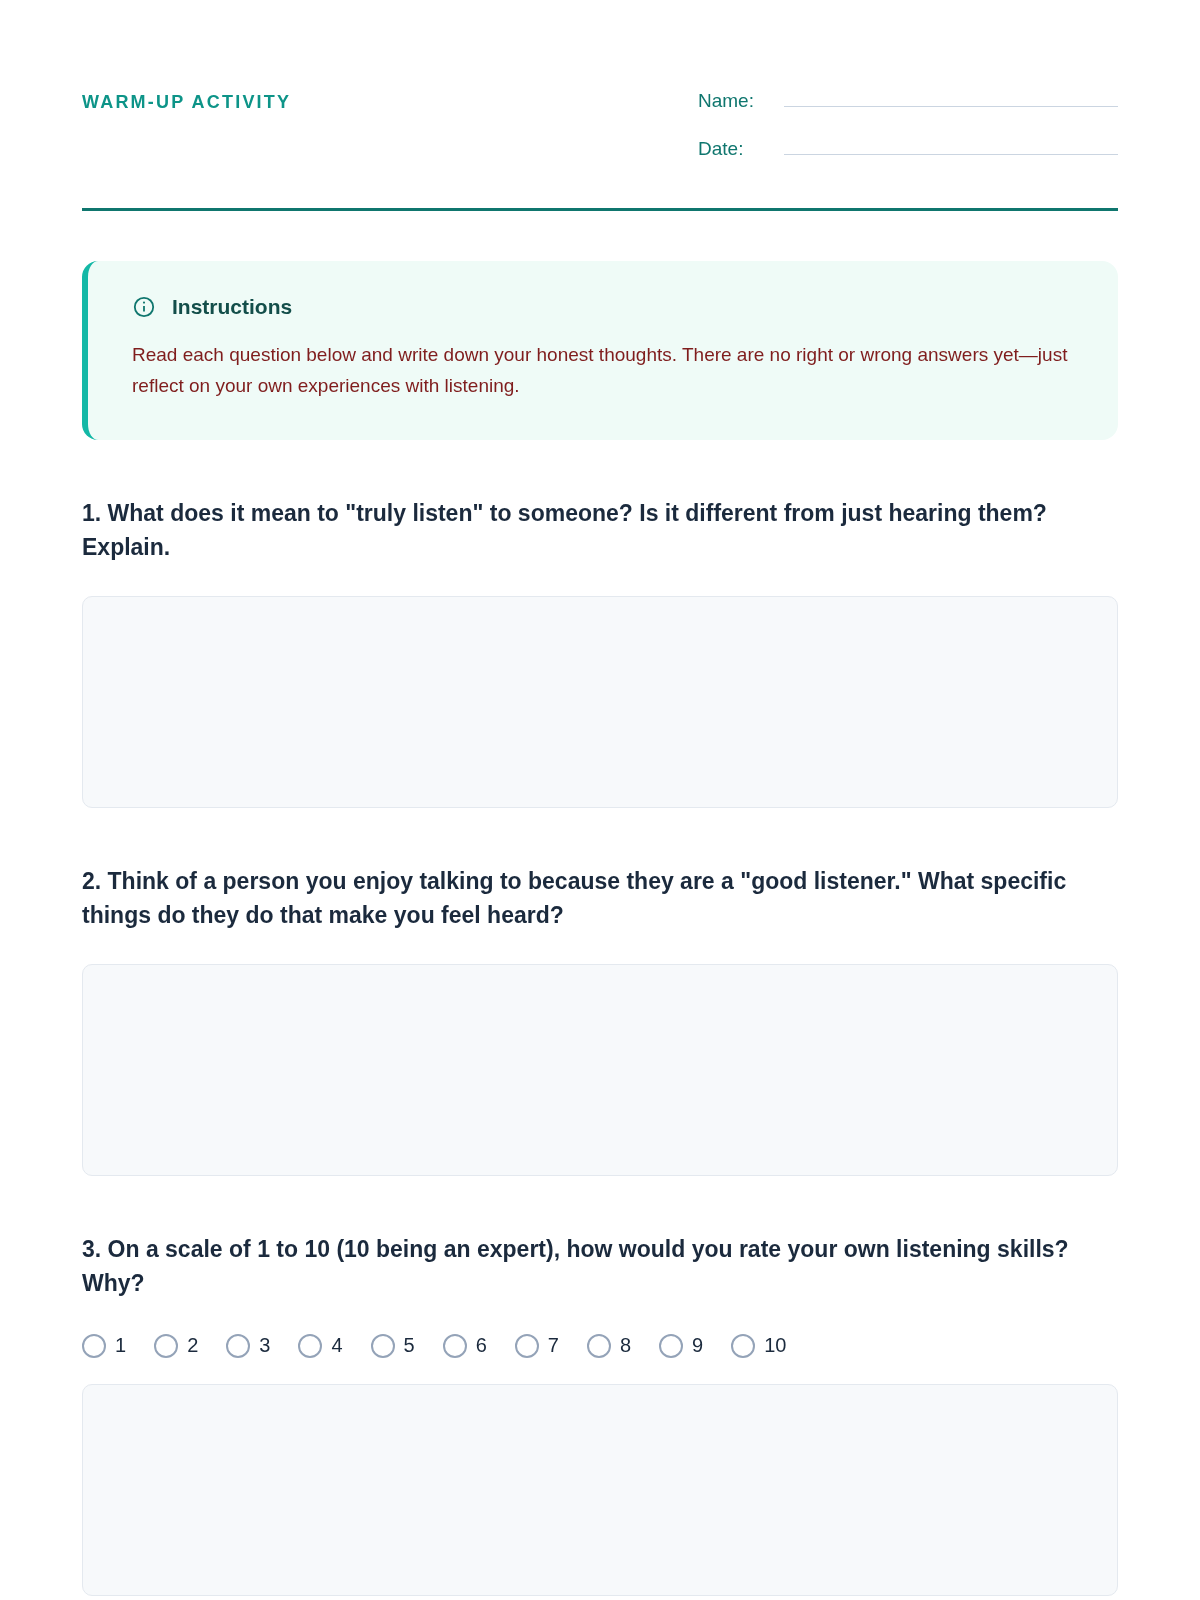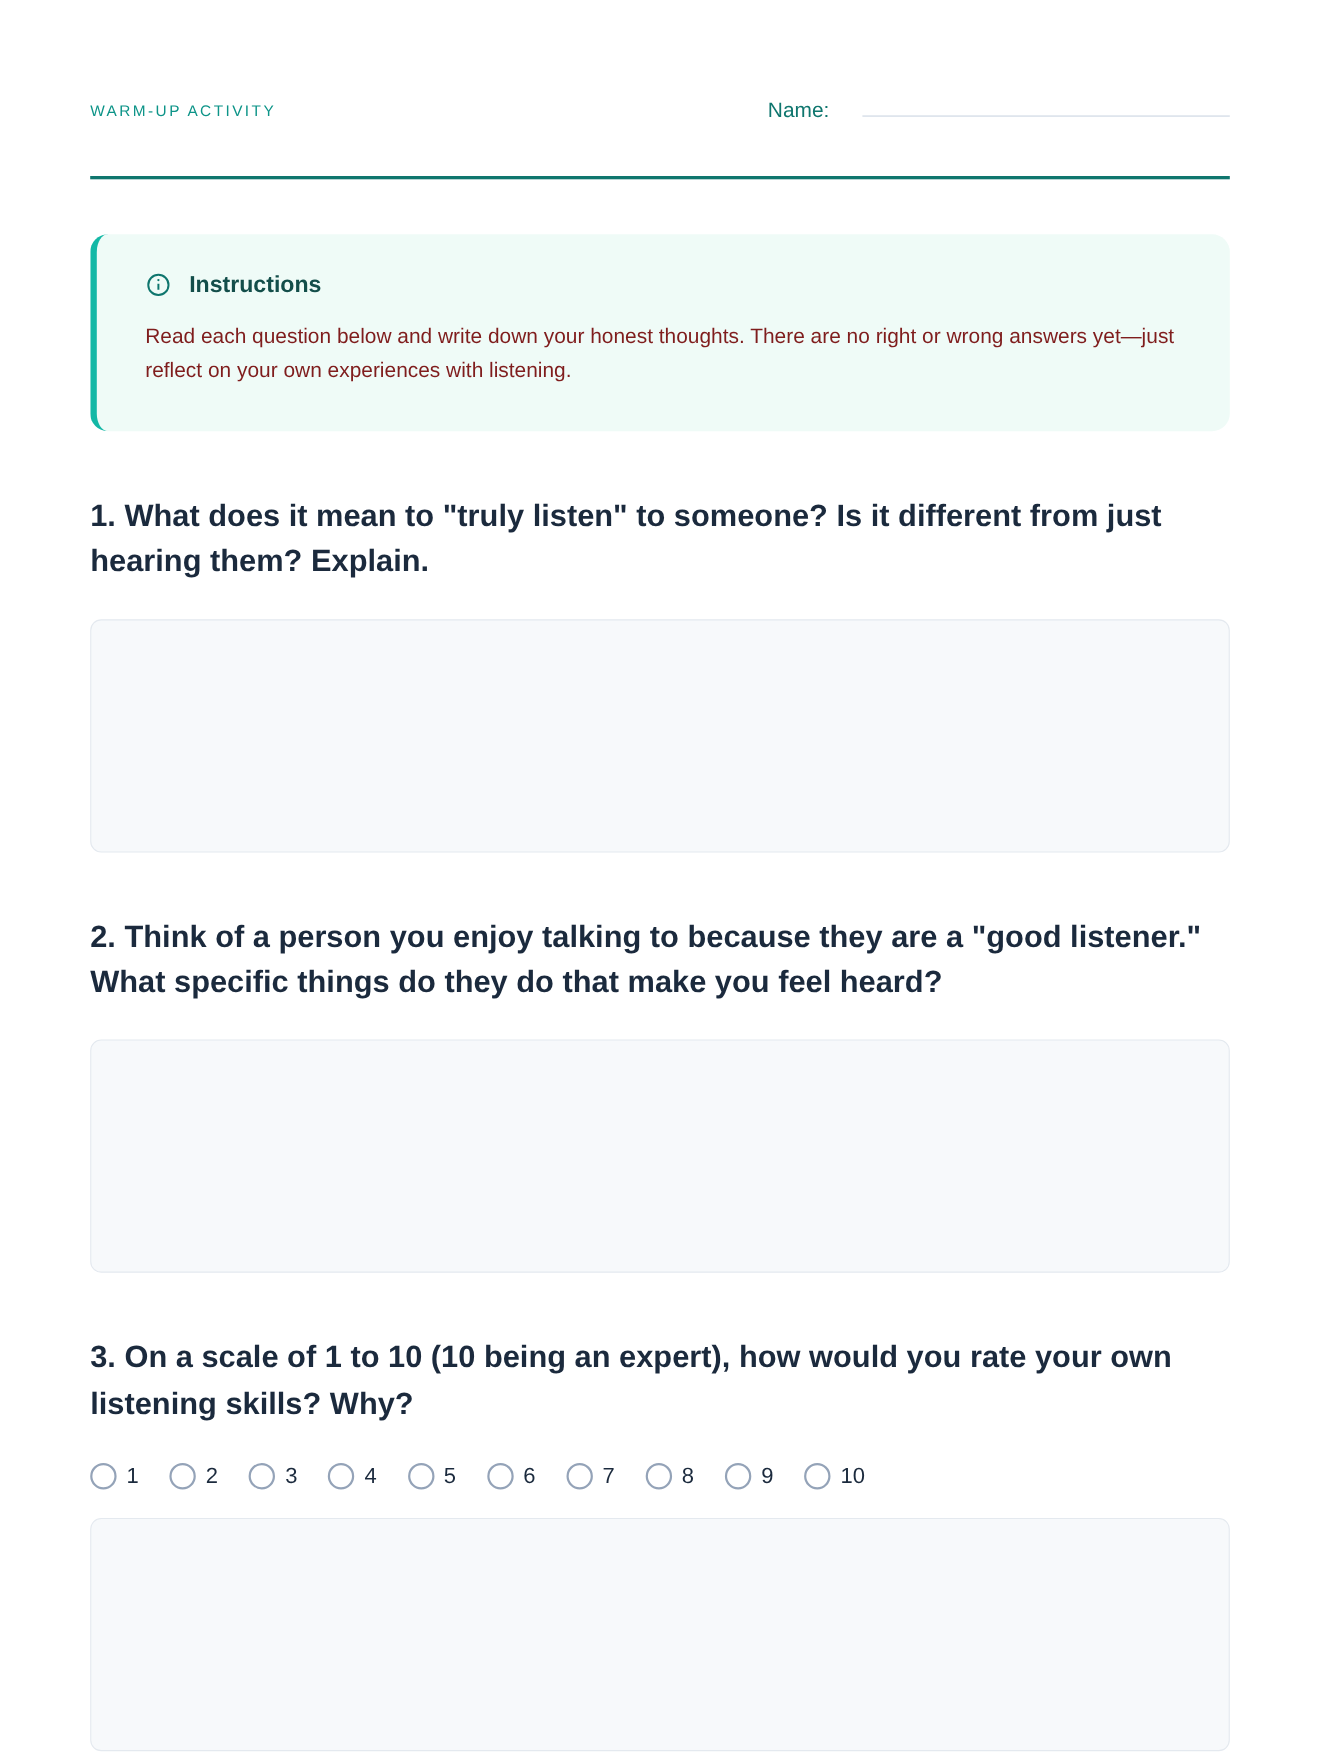--- a/index.html
+++ b/index.html
@@ -31,22 +31,22 @@
   .doc-title {
     font-size: 40px;
     font-weight: bold;
     letter-spacing: -0.5px;
     color: #134e4a;
     line-height: 1.05;
     margin: 0;
   }
   .doc-subtitle {
     margin-top: 12px;
-    font-size: 14px;
-    font-weight: normal;
+    font-size: 18px;
+    font-weight: bold;
     letter-spacing: 2.2px;
     color: #0d9488;
   }
   .meta-block {
     width: 420px;
     padding-top: 12px;
   }
   .meta-row {
     display: flex;
     align-items: baseline;
@@ -97,21 +97,21 @@
   .instr-text {
     font-size: 19px;
     line-height: 1.65;
     color: #7f1d1d;
     max-width: 960px;
   }
 
   
   .question-block { margin-top: 56px; }
   .question-text {
-    font-size: 28px;
+    font-size: 23px;
     font-weight: bold;
     line-height: 1.48;
     color: #1b2a3d;
     max-width: 1010px;
   }
   .answer-box {
     margin-top: 32px;
     height: 212px;
     background: #f7f9fb;
     border: 1.5px solid #e4e9ef;
@@ -147,20 +147,24 @@
 
 <div class="page">
 
   <div class="header">
     <div class="title-block">
       <div class="doc-subtitle">WARM-UP ACTIVITY</div>
     </div>
     <div class="meta-block">
       <div class="meta-row">
         <div class="meta-label">Name:</div>
+        <div class="meta-line"></div>
+      </div>
+      <div class="meta-row">
+        <div class="meta-label">Date:</div>
         <div class="meta-line"></div>
       </div>
     </div>
   </div>
 
   <div class="header-rule"></div>
 
   <div class="instructions">
     <div class="instr-head">
       <span class="info-icon">

